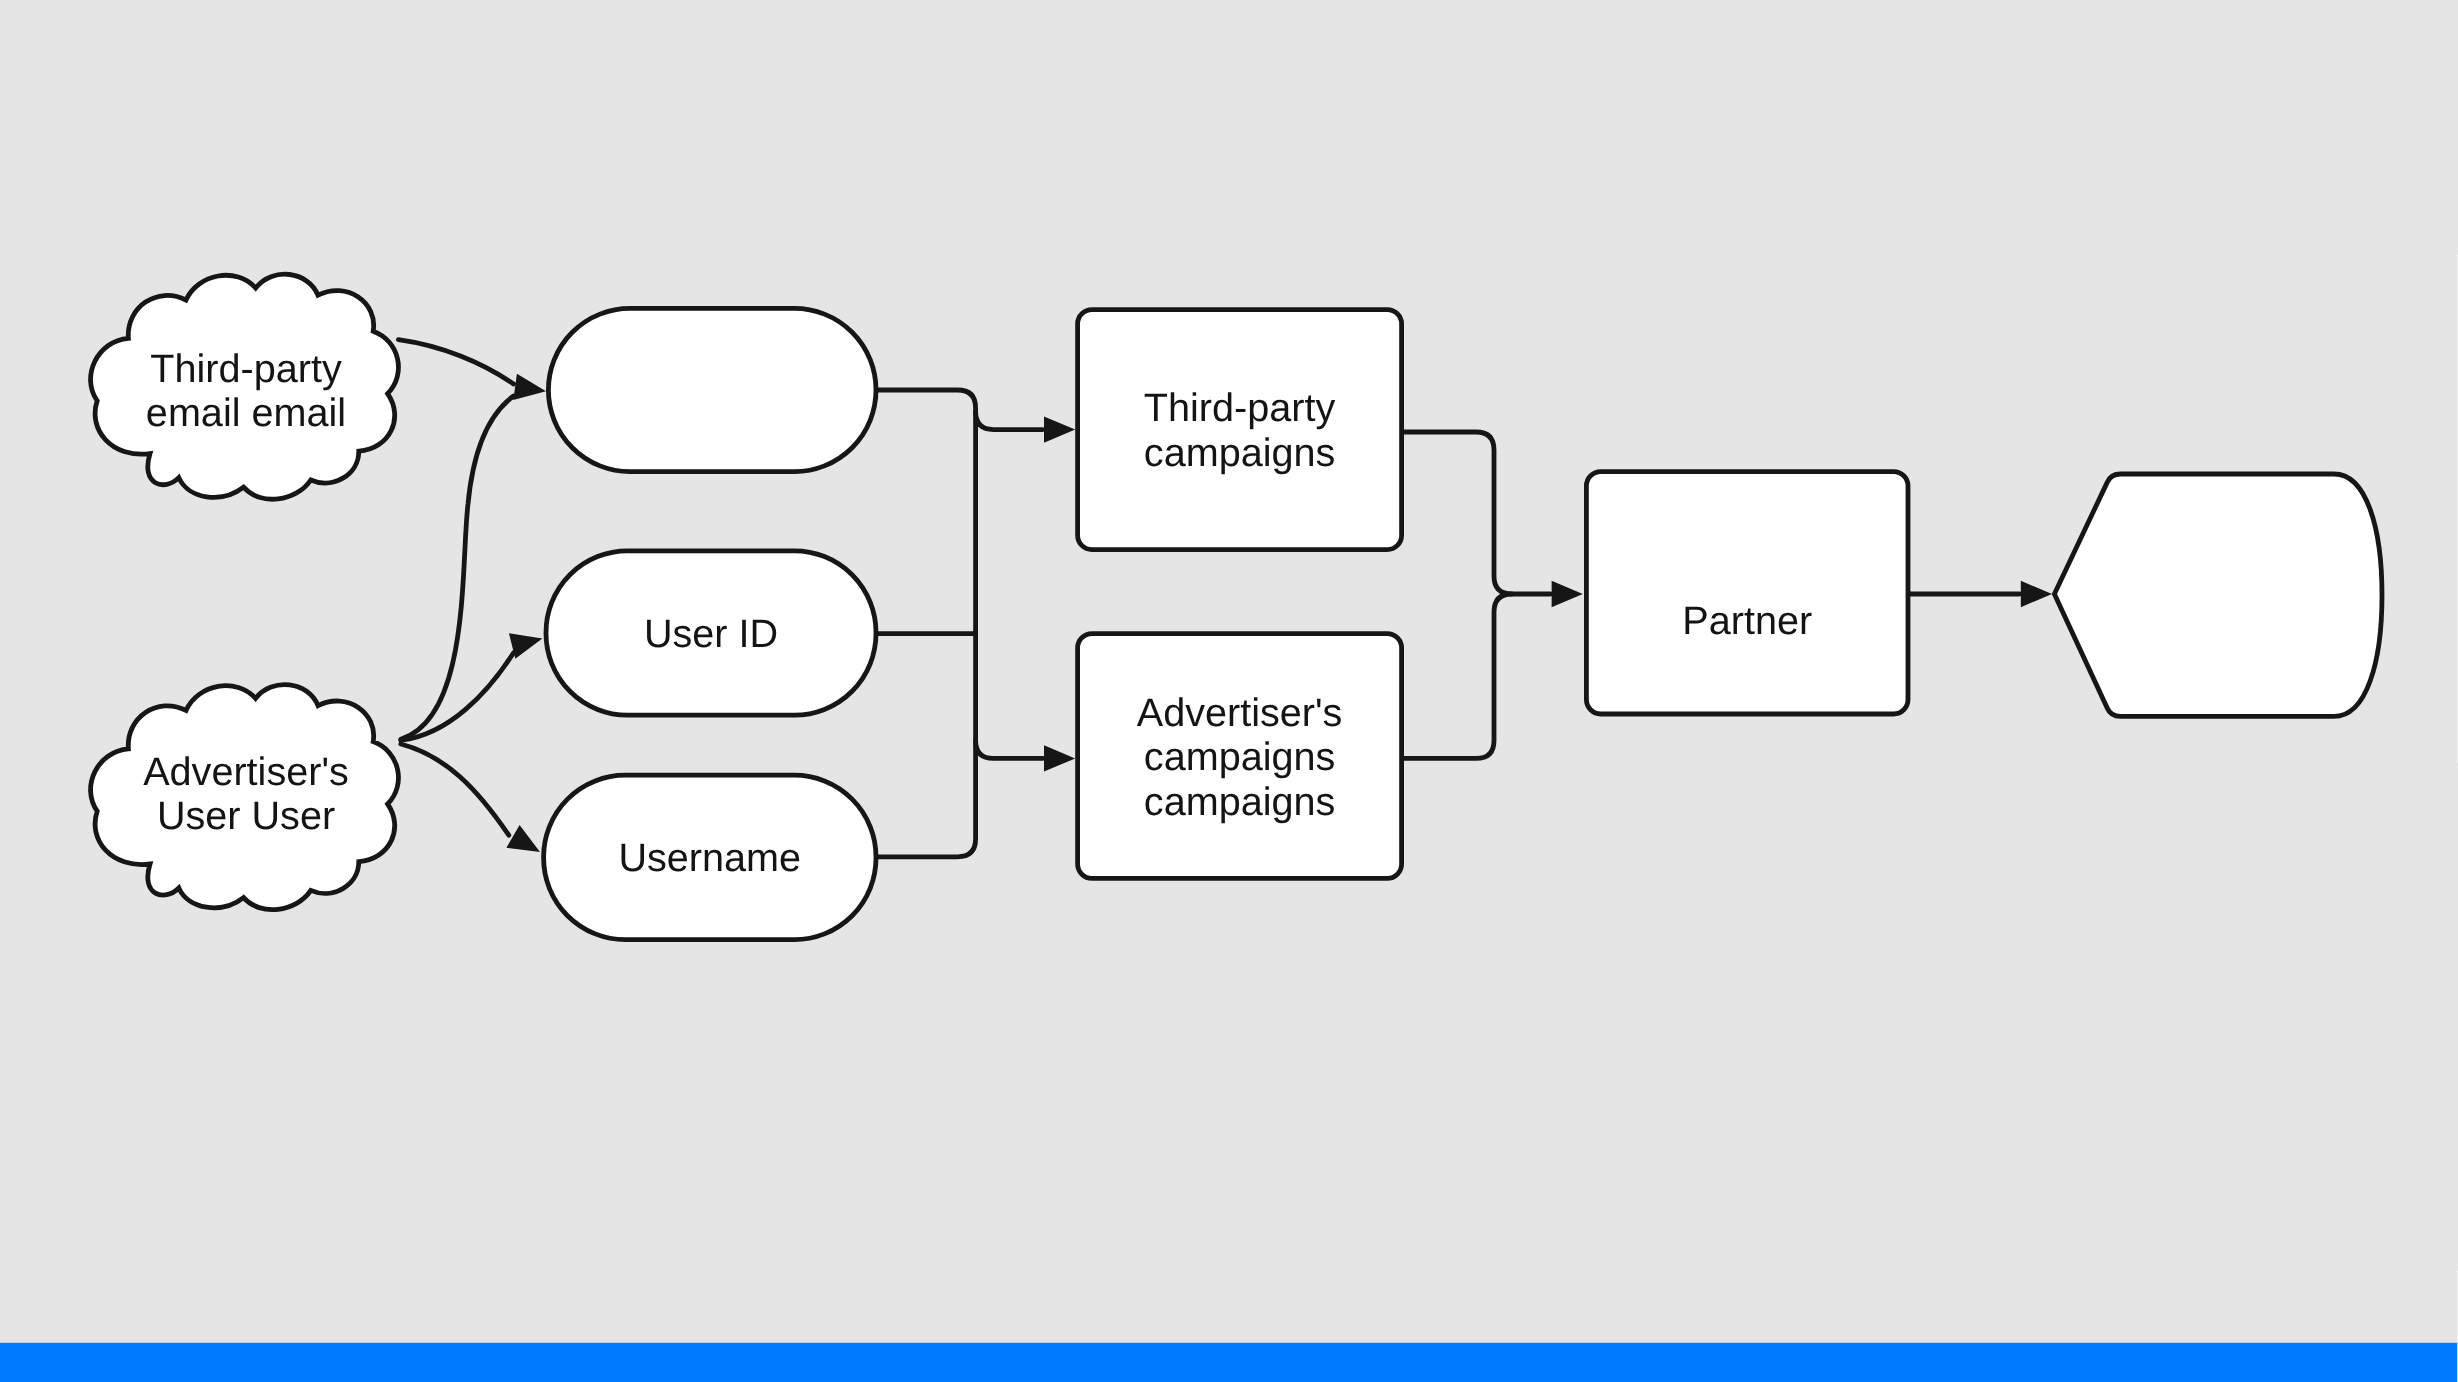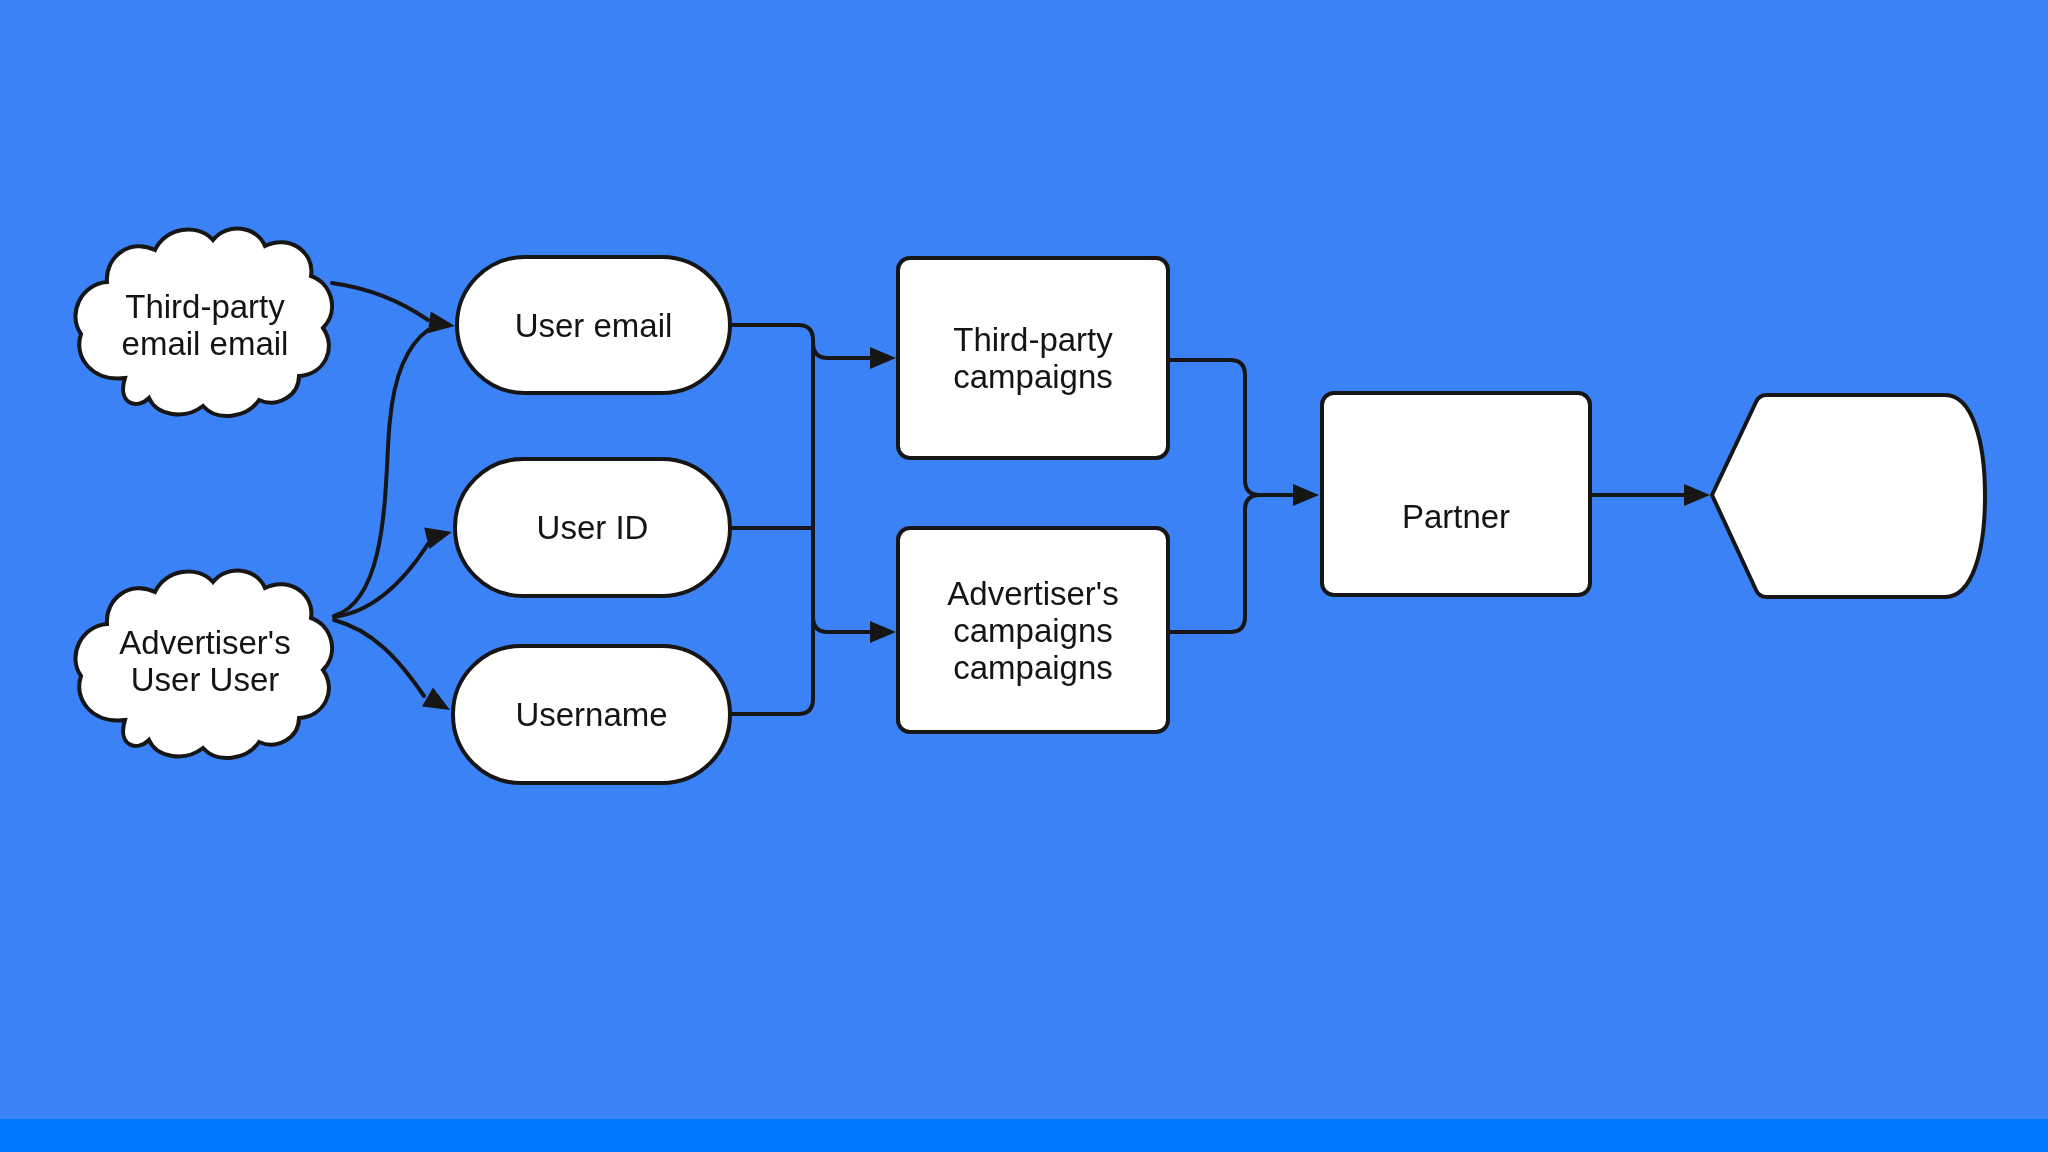--- a/index.html
+++ b/index.html
@@ -1,19 +1,19 @@
 <!DOCTYPE html>
 <html style="--line: #161616;"><head>
 <meta charset="utf-8">
 <style>
   html,body{margin:0;padding:0;background:#ffffff;}
   #stage{
     position:relative;
     width:2048px;height:1152px;
-    background:#3b82f6;
+    background:#e5e5e5;
     overflow:hidden;
     font-family:"Liberation Sans", sans-serif;
   }
   #diagram-svg{position:absolute;left:0;top:0;}
   .shape{fill:#ffffff;stroke:var(--line,#161616);stroke-width:4;}
   .conn{fill:none;stroke:var(--line,#161616);stroke-width:4;stroke-linecap:round;stroke-linejoin:round;}
   .arrow{fill:var(--line,#161616);stroke:none;}
   .label{
     position:absolute;
     display:flex;flex-direction:column;
@@ -90,23 +90,20 @@
   <div class="label" style="left:65px;top:220px;width:280px;height:210px;">
     <span>Third-party</span>
     <span>email email</span>
   </div>
 
   <div class="label" style="left:65px;top:558px;width:280px;height:205px;">
     <span>Advertiser's</span>
     <span>User User</span>
   </div>
 
-  <div class="label" style="left:457px;top:257px;width:273px;height:136px;">
-    <span>User email</span>
-  </div>
 
   <div class="label" style="left:453px;top:646px;width:277px;height:137px;">
     <span>Username</span>
   </div>
 
   <div class="label" style="left:455px;top:459px;width:275px;height:137px;">
     <span>User ID</span>
   </div>
 
   <div class="label" style="left:898px;top:258px;width:270px;height:200px;">

